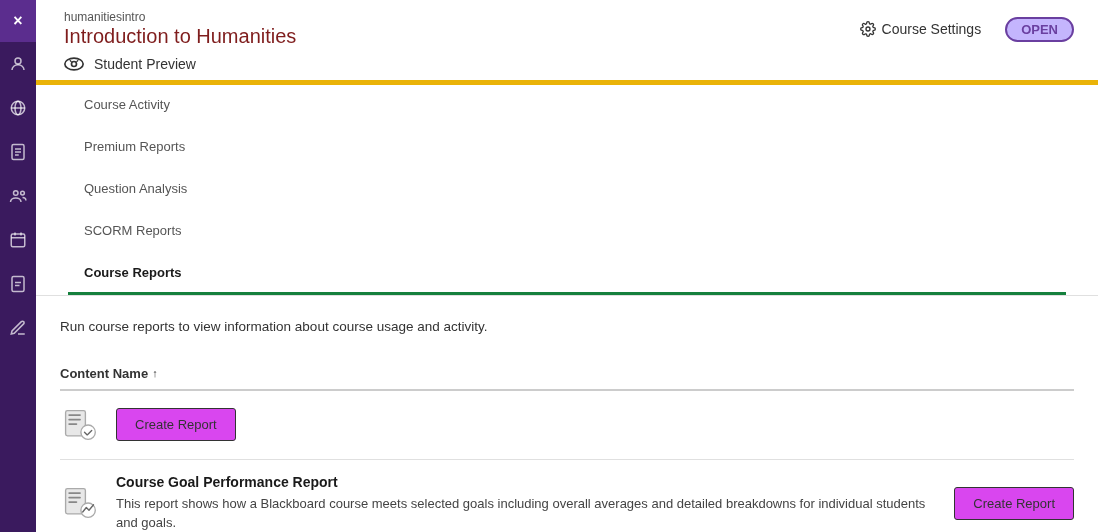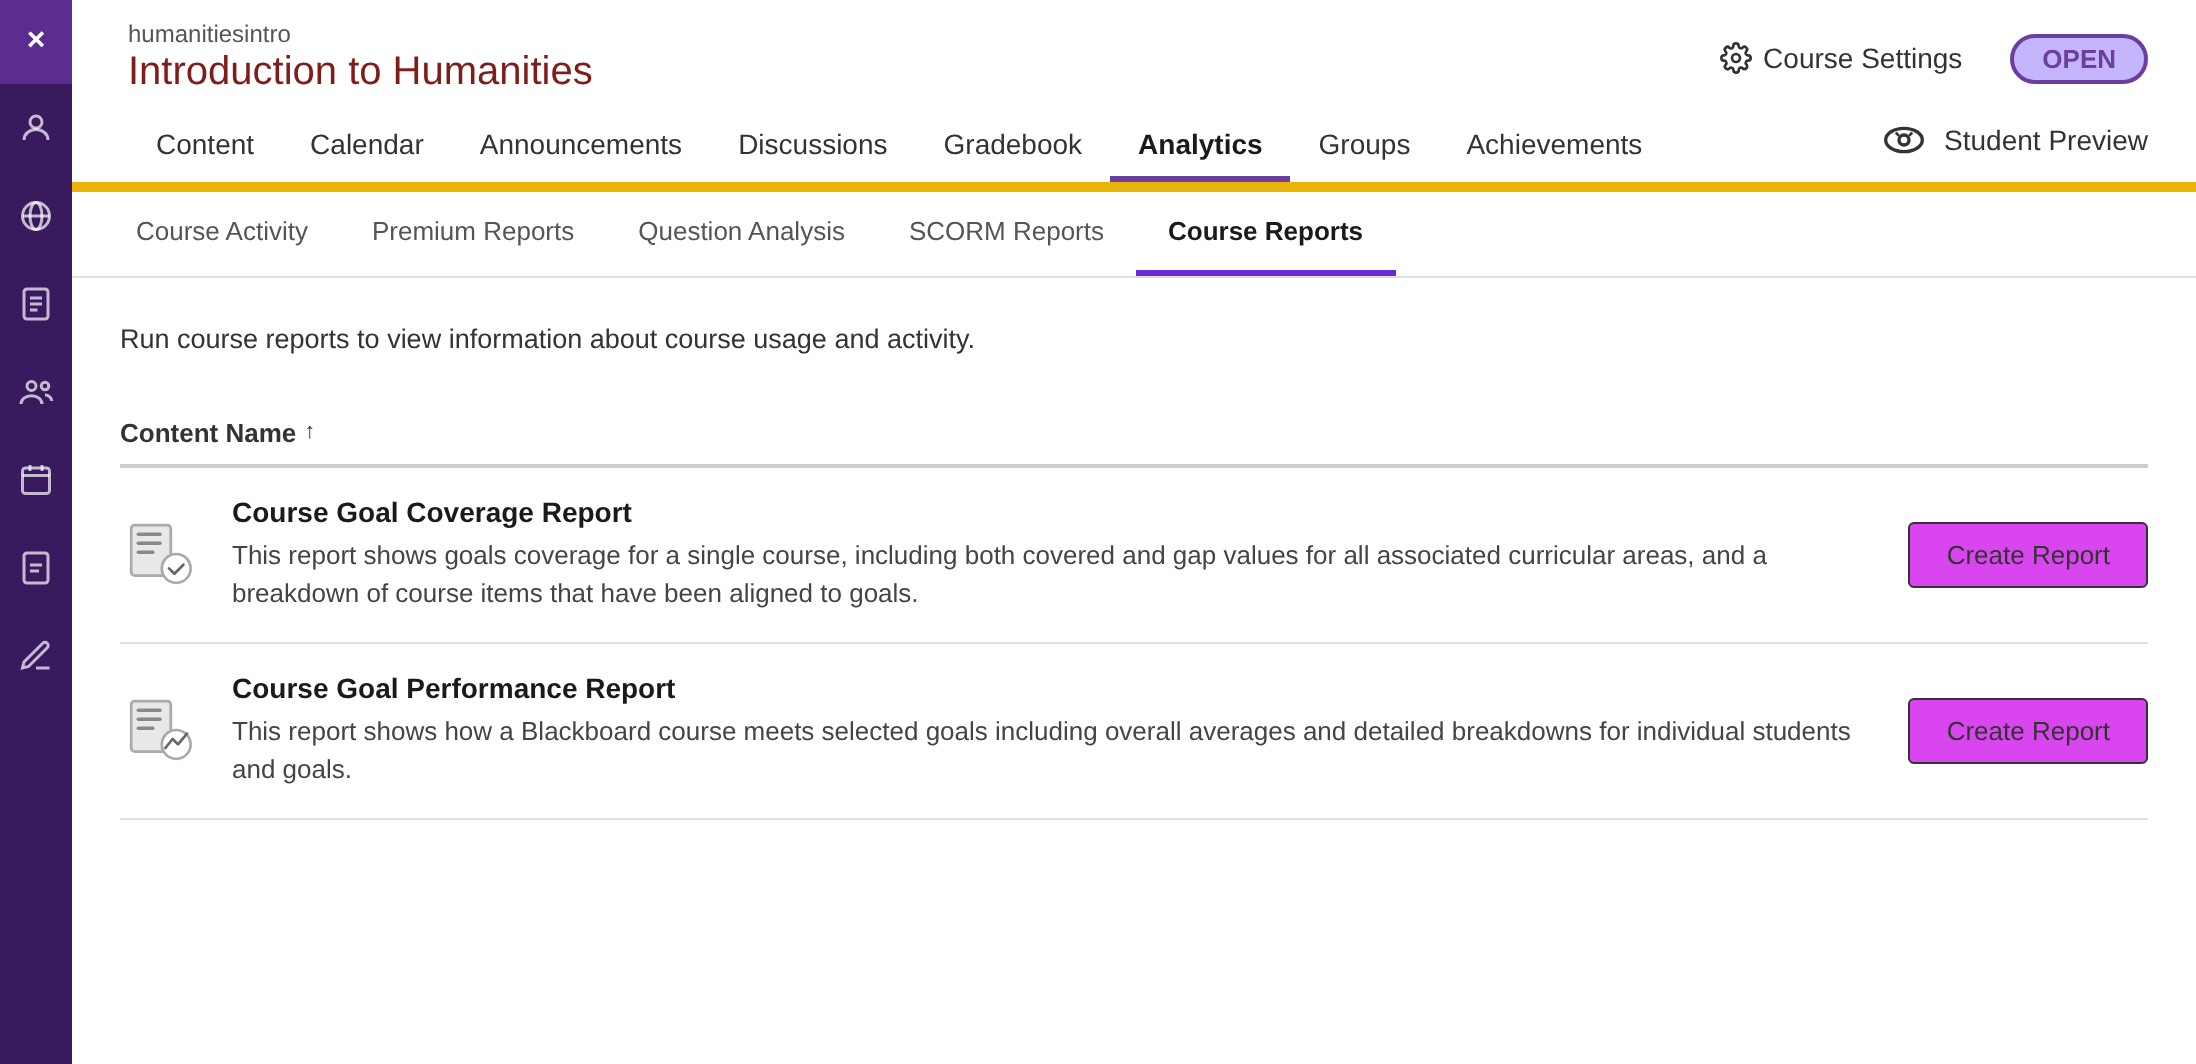--- a/index.html
+++ b/index.html
@@ -132,35 +132,36 @@
       background: none;
       border: none;
       font-family: inherit;
       padding-bottom: 8px;
     }
 
     
     .sub-tabs {
       display: flex;
       gap: 0;
-      padding: 0 16px;
+      padding: 0 32px;
       border-bottom: 1px solid #e0e0e0;
+      flex-direction: column;
     }
     .sub-tab {
       padding: 12px 16px;
       font-size: 13px;
       color: #555;
       cursor: pointer;
       border-bottom: 3px solid transparent;
       white-space: nowrap;
     }
     .sub-tab.active {
       color: #1a1a1a;
       font-weight: 600;
-      border-bottom: 3px solid #6d28d9;
+      border-bottom: 3px solid #15803d;
     }
 
     
     .content {
       padding: 20px 24px;
       overflow-y: auto;
       flex: 1;
     }
     .description {
       font-size: 13.5px;
@@ -299,30 +300,20 @@
               <circle cx="12" cy="12" r="3"></circle>
               <path d="M19.4 15a1.65 1.65 0 00.33 1.82l.06.06a2 2 0 010 2.83 2 2 0 01-2.83 0l-.06-.06a1.65 1.65 0 00-1.82-.33 1.65 1.65 0 00-1 1.51V21a2 2 0 01-4 0v-.09A1.65 1.65 0 009 19.4a1.65 1.65 0 00-1.82.33l-.06.06a2 2 0 01-2.83-2.83l.06-.06A1.65 1.65 0 004.68 15a1.65 1.65 0 00-1.51-1H3a2 2 0 010-4h.09A1.65 1.65 0 004.6 9a1.65 1.65 0 00-.33-1.82l-.06-.06a2 2 0 012.83-2.83l.06.06A1.65 1.65 0 009 4.68a1.65 1.65 0 001-1.51V3a2 2 0 014 0v.09a1.65 1.65 0 001 1.51 1.65 1.65 0 001.82-.33l.06-.06a2 2 0 012.83 2.83l-.06.06A1.65 1.65 0 0019.4 9a1.65 1.65 0 001.51 1H21a2 2 0 010 4h-.09a1.65 1.65 0 00-1.51 1z"></path>
             </svg>
           <span>Course Settings</span>
         </button>
         <button class="open-btn">OPEN</button>
       </div>
     </div>
 
     <div class="nav-tabs">
-      <div class="nav-tabs-left">
-        <span class="nav-tab">Content</span>
-        <span class="nav-tab">Calendar</span>
-        <span class="nav-tab">Announcements</span>
-        <span class="nav-tab">Discussions</span>
-        <span class="nav-tab">Gradebook</span>
-        <span class="nav-tab active">Analytics</span>
-        <span class="nav-tab">Groups</span>
-        <span class="nav-tab">Achievements</span>
-      </div>
       <button class="student-preview-btn">
         <svg width="20" height="14" viewBox="0 0 24 16" fill="none" stroke="#333" stroke-width="2">
             <ellipse cx="12" cy="8" rx="11" ry="7"></ellipse>
             <circle cx="12" cy="8" r="3"></circle>
             <path d="M9 5.5 L7 3.5" stroke-width="1.5"></path>
             <path d="M15 5.5 L17 3.5" stroke-width="1.5"></path>
           </svg>
         <span>Student Preview</span>
       </button>
     </div>
@@ -350,24 +341,20 @@
       <div class="report-row">
         <div class="report-icon">
           <svg viewBox="0 0 40 40" fill="none" xmlns="http://www.w3.org/2000/svg">
             <rect x="4" y="4" width="22" height="28" rx="2" fill="#e8e8e8" stroke="#aaa" stroke-width="1.5"></rect>
             <rect x="7" y="8" width="14" height="2" rx="1" fill="#888"></rect>
             <rect x="7" y="13" width="14" height="2" rx="1" fill="#888"></rect>
             <rect x="7" y="18" width="10" height="2" rx="1" fill="#888"></rect>
             <circle cx="29" cy="28" r="8" fill="#fff" stroke="#aaa" stroke-width="1.5"></circle>
             <path d="M25 28l3 3 5-5" stroke="#666" stroke-width="1.5" stroke-linecap="round" stroke-linejoin="round"></path>
           </svg>
-        </div>
-        <div class="report-info">
-          <div class="report-name">Course Goal Coverage Report</div>
-          <div class="report-desc">This report shows goals coverage for a single course, including both covered and gap values for all associated curricular areas, and a breakdown of course items that have been aligned to goals.</div>
         </div>
         <button class="create-report-btn">Create Report</button>
       </div>
 
       <div class="report-row">
         <div class="report-icon">
           <svg viewBox="0 0 40 40" fill="none" xmlns="http://www.w3.org/2000/svg">
             <rect x="4" y="4" width="22" height="28" rx="2" fill="#e8e8e8" stroke="#aaa" stroke-width="1.5"></rect>
             <rect x="7" y="8" width="14" height="2" rx="1" fill="#888"></rect>
             <rect x="7" y="13" width="14" height="2" rx="1" fill="#888"></rect>

